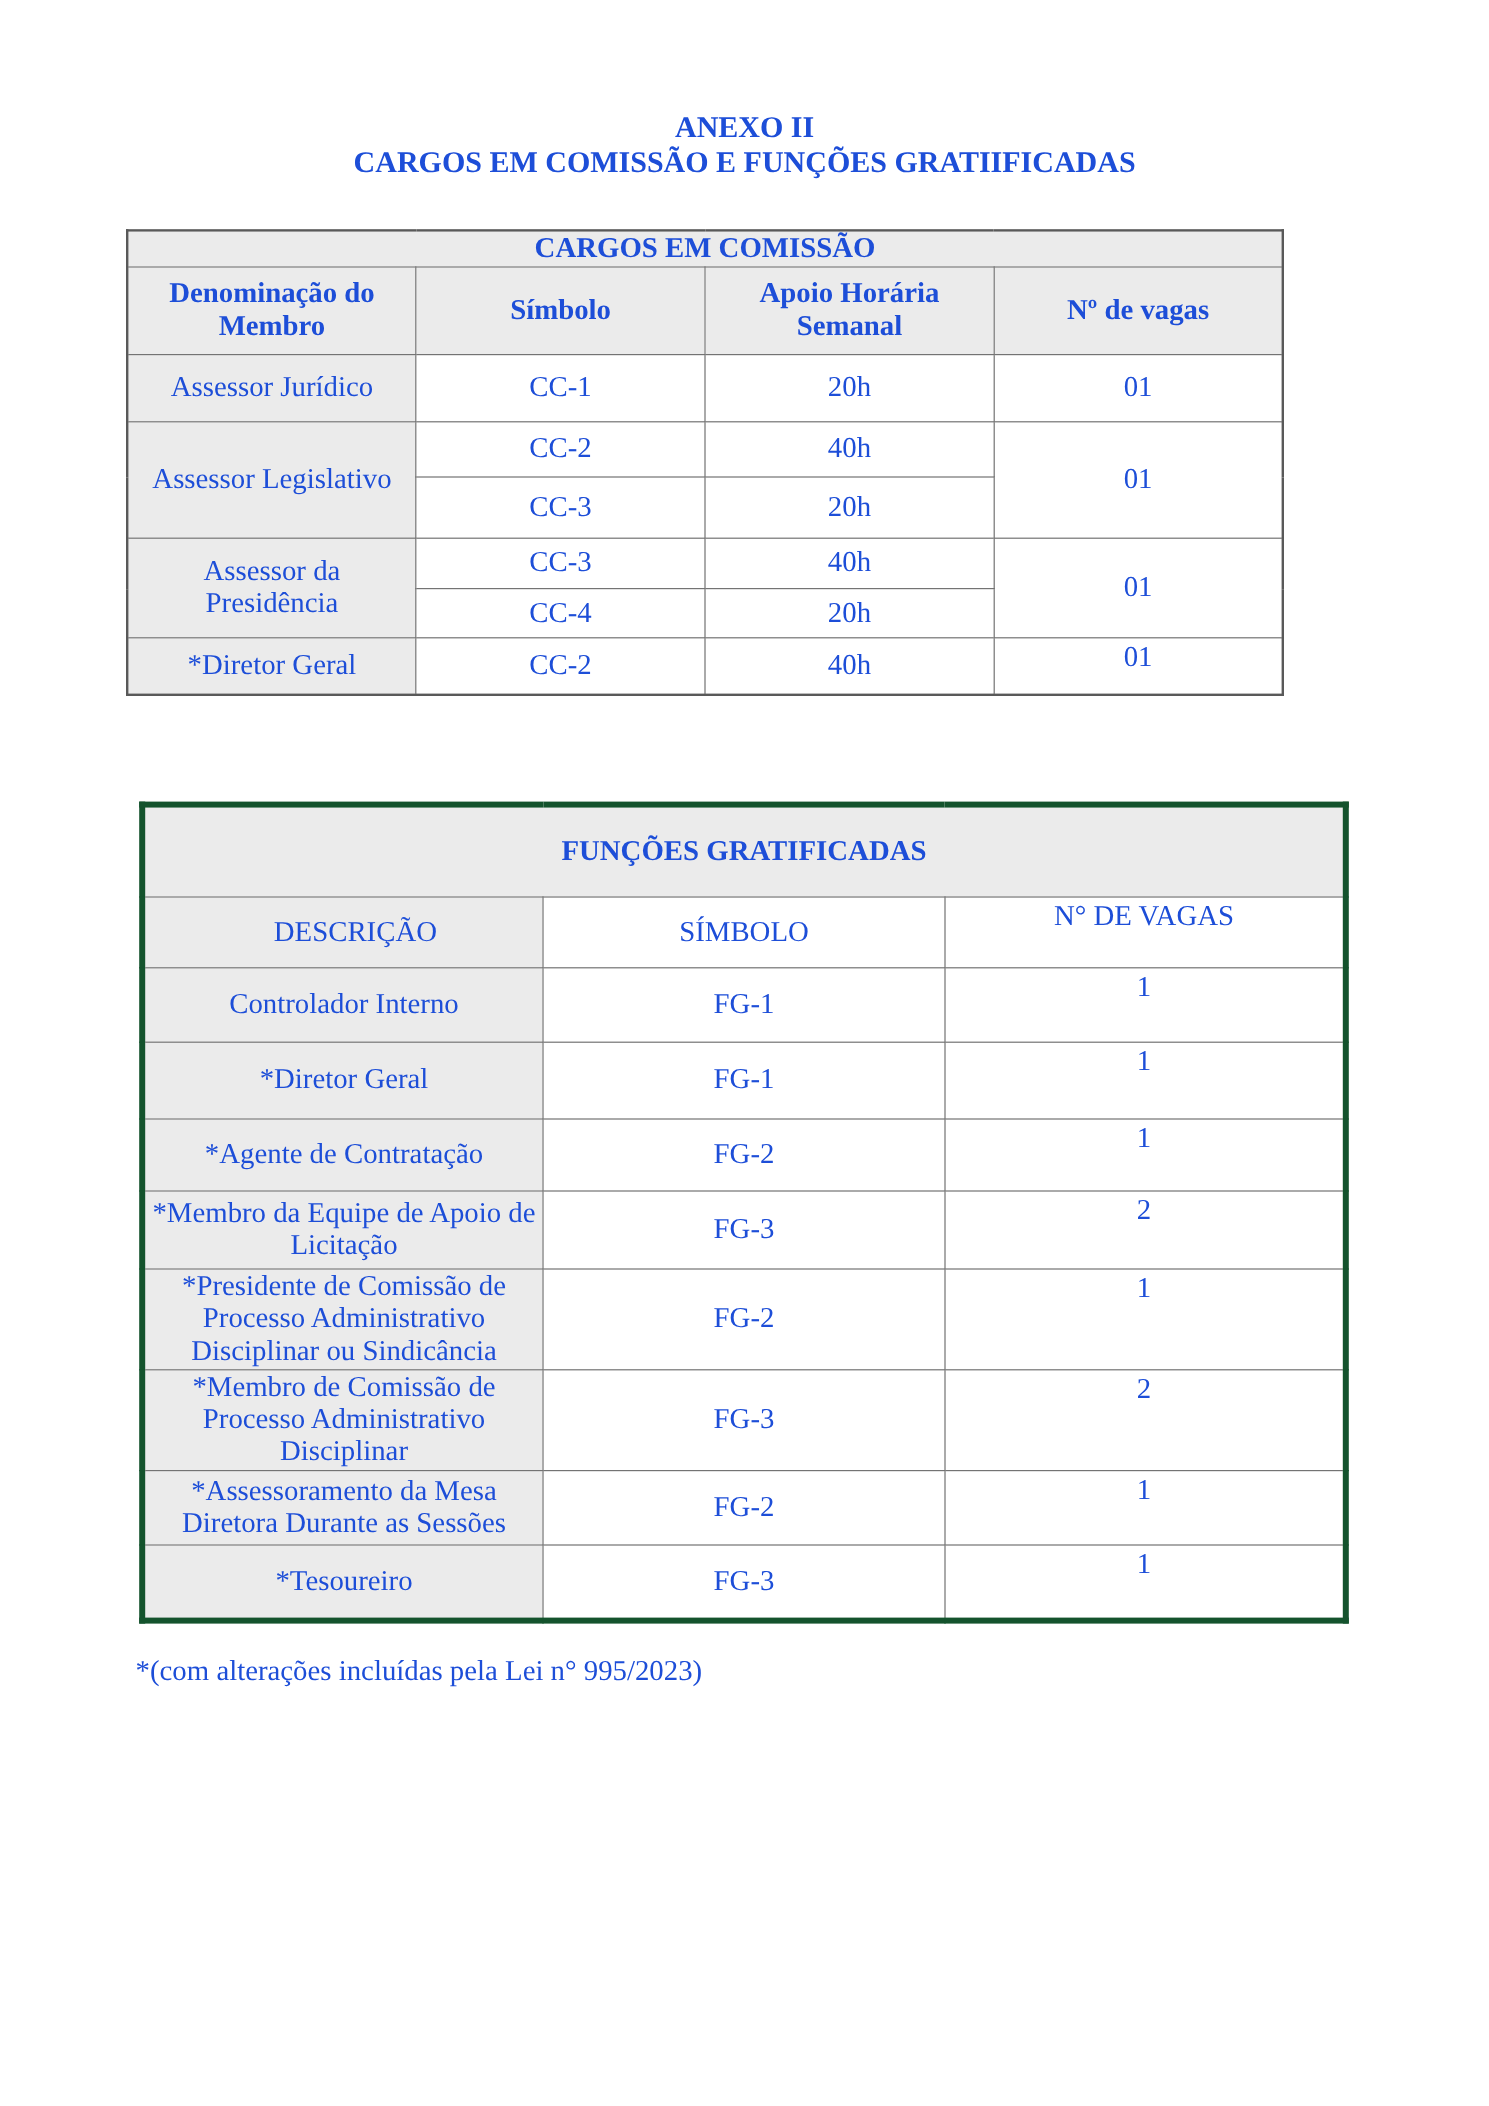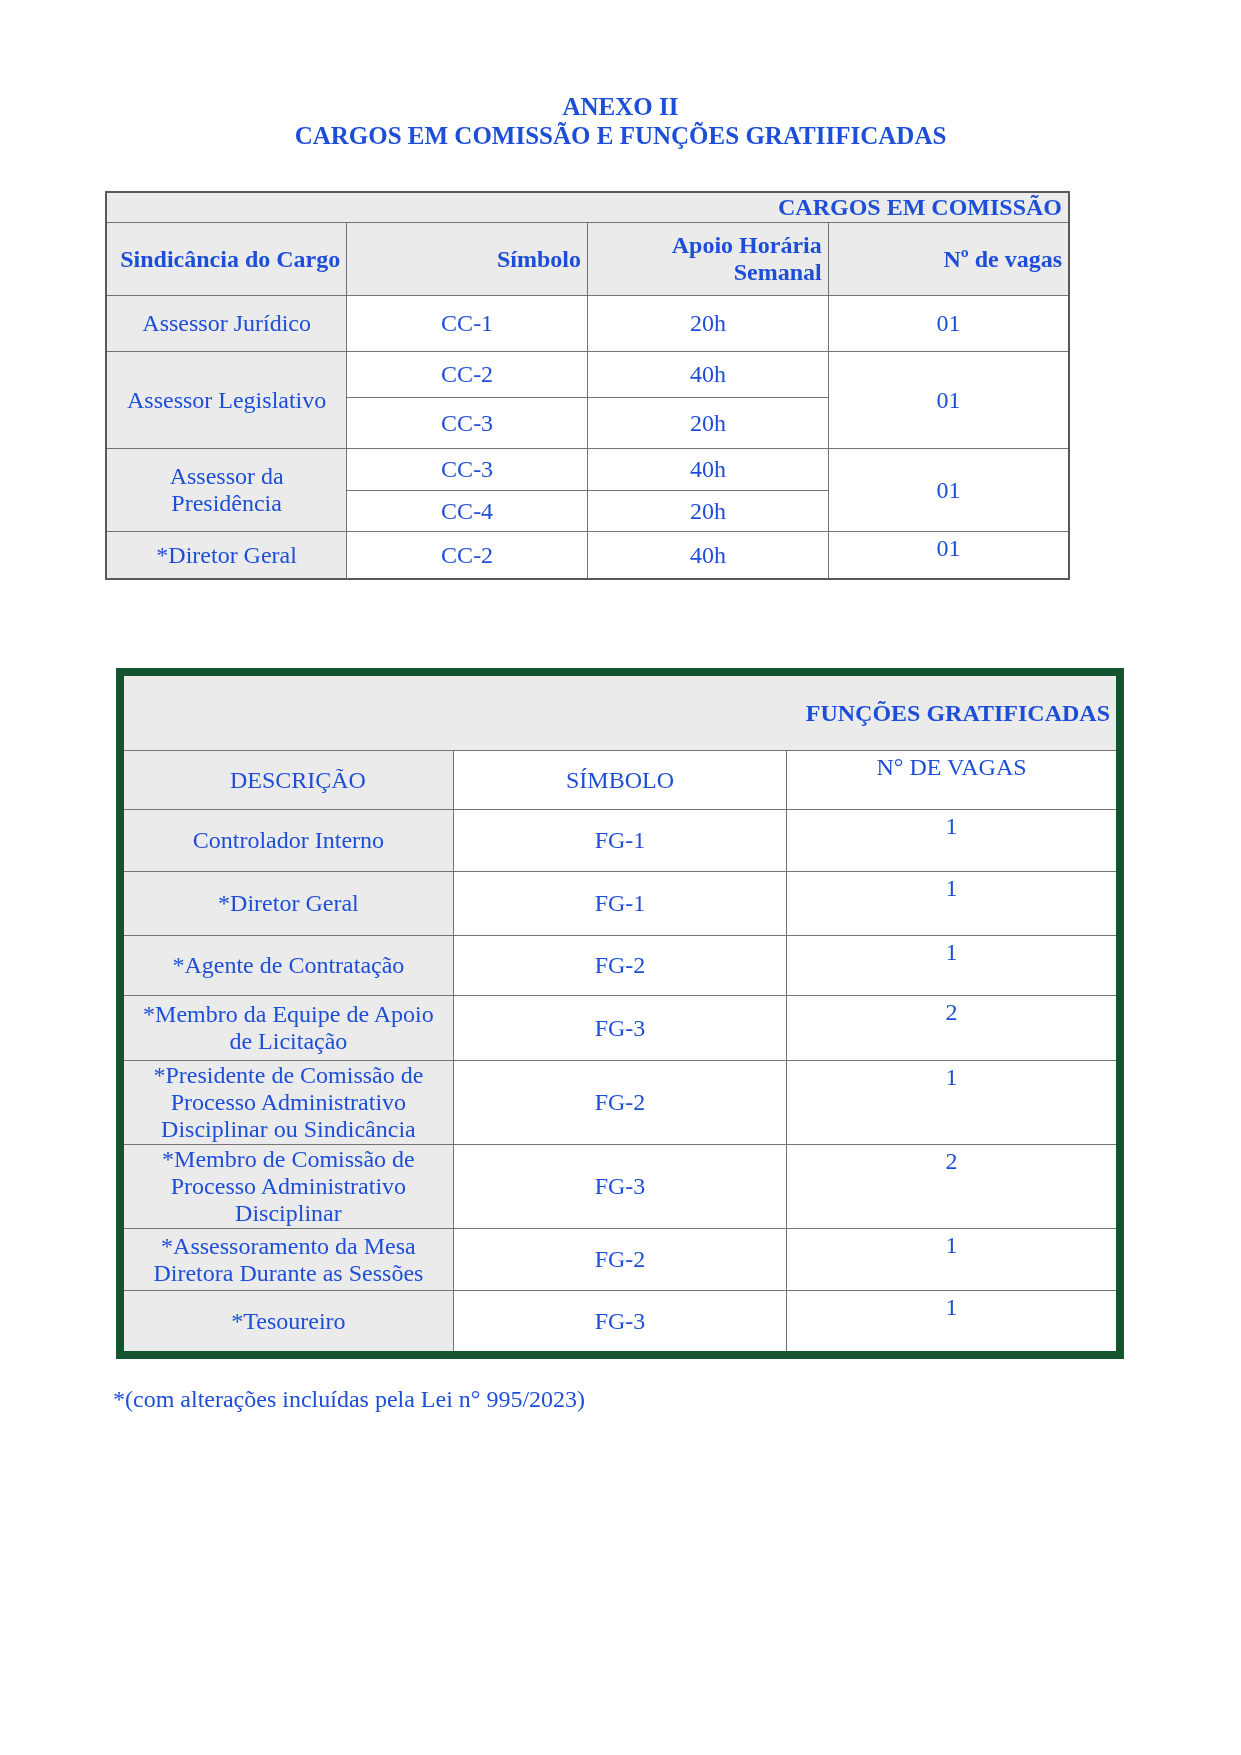--- a/index.html
+++ b/index.html
@@ -23,40 +23,40 @@
   td {
     border:1px solid #737373;
     font-size:24px;
     line-height:27px;
     text-align:center;
     vertical-align:middle;
     padding:1px 6px;
     overflow:hidden;
   }
   .gray { background:#ebebeb; }
-  .bold { font-weight:bold;text-align:right; }
+  .bold { font-weight:bold; }
   .top  { vertical-align:top; padding-top:3px; }
 
   
   .t1 { margin:41px 0 0 105px; width:965px; border:2px solid #595959; }
   .t1 .c1 { width:273px; }
   .t1 .c2 { width:138px; }
   .t1 .c3 { width:301px; }
   .t1 .c4 { width:253px; }
   .t1 .r-title td { height:25px; }
   .t1 .r-head  td { height:70px; }
   .t1 .r-jur   td { height:53px; }
   .t1 .r-l1 td { height:43px; }
   .t1 .r-l2 td { height:48px; }
   .t1 .r-p1 td { height:39px; }
   .t1 .r-p2 td { height:38px; }
   .t1 .r-dir td { height:42px; }
 
   
-  .t2 { margin:88px 0 0 116px; width:1008px; border:8px solid #14532d; }
+  .t2 { margin:88px 0 0 116px; width:1008px; border:5px solid #14532d; }
   .t2 .c1 { width:565px;padding-left:25px; }
   .t2 .c2 { width:237px; }
   .t2 .c3 { width:206px; }
   .t2 .r-title td { height:72px; }
   .t2 .r-head  td { height:54px; }
   .t2 .rr0 td { height:57px; }
   .t2 .rr1 td { height:59px; }
   .t2 .rr2 td { height:55px; }
   .t2 .rr3 td { height:60px; }
   .t2 .rr4 td { height:58px; }
@@ -78,21 +78,21 @@
     <div>ANEXO II</div>
     <div>CARGOS EM COMISSÃO E FUNÇÕES GRATIIFICADAS</div>
   </div>
 
   <table class="t1">
     <tbody>
         <tr class="r-title">
       <td colspan="4" class="gray bold">CARGOS EM COMISSÃO</td>
     </tr>
     <tr class="r-head">
-      <td class="c1 gray bold">Sindicância do Cargo</td>
+      <td class="c1 gray bold">Denominação do Membro</td>
       <td class="c2 gray bold">Símbolo</td>
       <td class="c3 gray bold">Apoio Horária Semanal</td>
       <td class="c4 gray bold">Nº de vagas</td>
     </tr>
     <tr class="r-jur">
       <td class="gray">Assessor Jurídico</td>
       <td>CC-1</td>
       <td>20h</td>
       <td>01</td>
     </tr>

